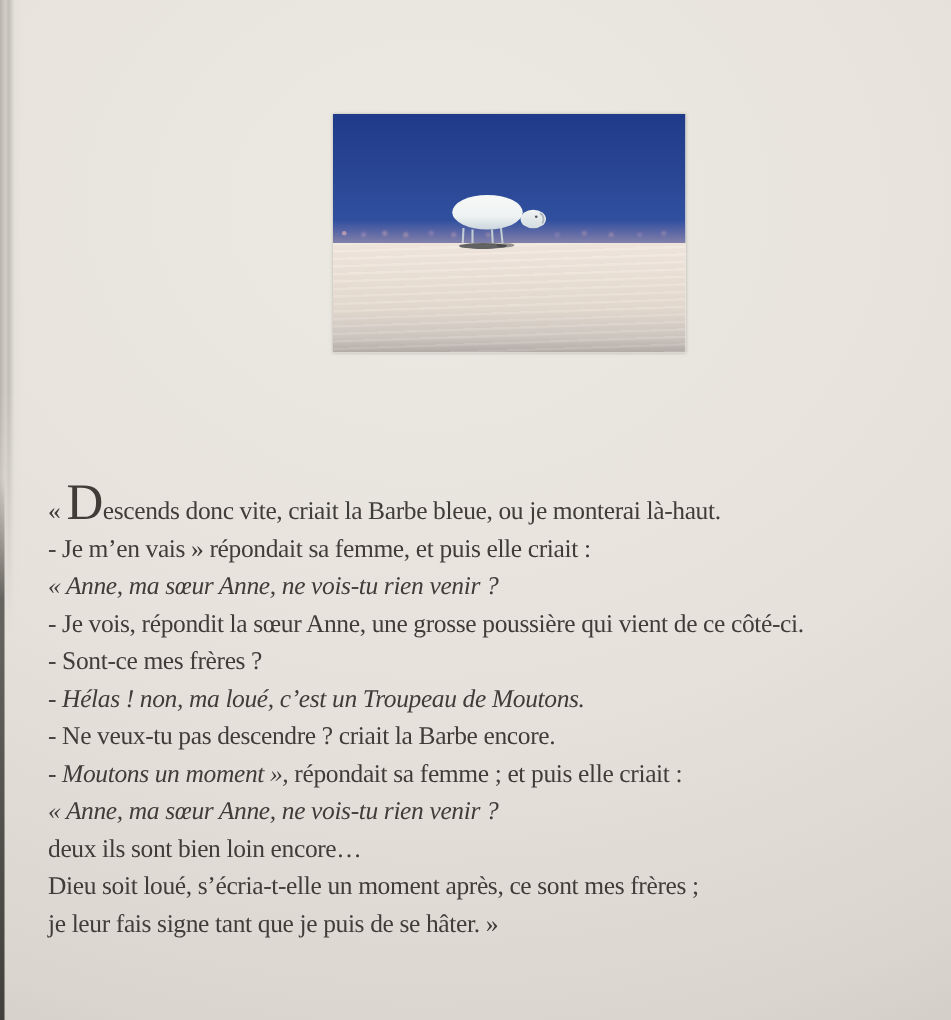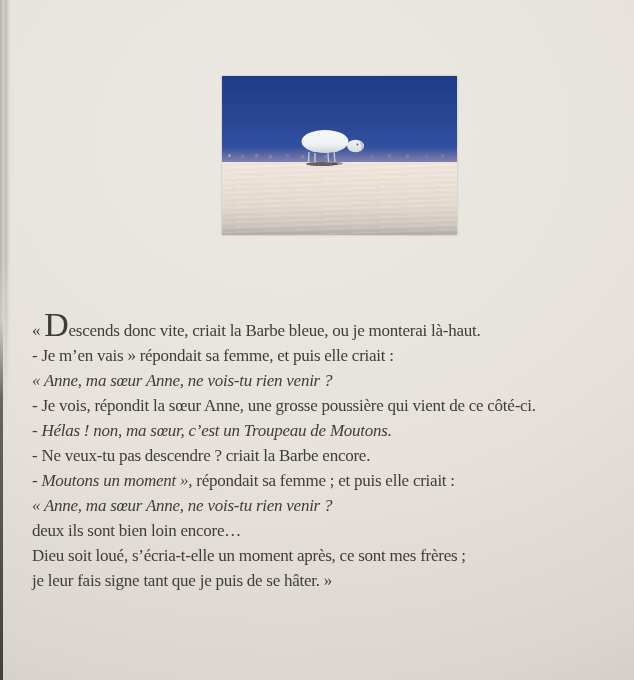--- a/index.html
+++ b/index.html
@@ -62,21 +62,21 @@
   }
   .sand:after {
     content: ""; position: absolute; inset: 0;
     background: repeating-linear-gradient(178deg,
       rgba(255,255,255,0.10) 0 1px, rgba(120,110,100,0.03) 2px 5px);
   }
   .sheep-svg { position: absolute; left: 78px; top: 52px; width: 66px; height: 40px; }
 
   
   .text-block {
-    position: absolute; left: 32px; top: 318px; width: 600px;
+    position: absolute; left: 32px; top: 328px; width: 600px;
     color: var(--ink, #403c38);
     font-size: 17px; line-height: 25px; letter-spacing: -0.25px;
   }
   .text-line { height: 25px; white-space: nowrap; }
   .seg-roman  { font-style: normal; }
   .seg-italic { font-style: italic; }
   .seg-dropcap { font-size: 34px; line-height: 0; font-style: normal; }
 </style>
 </head>
 <body>
@@ -112,21 +112,22 @@
       <path fill="none" stroke="#a9b2ba" stroke-width="1.2" d="M60 14 a5 5 0 0 1 1.5 7"></path>
       <circle cx="57.5" cy="16.5" r="0.9" fill="#555a60"></circle>
     </svg>
   </div>
 
   <div class="text-block">
       <div class="text-line"><span class="seg-roman">« </span><span class="seg-dropcap">D</span><span class="seg-roman">escends donc vite, criait la Barbe bleue, ou je monterai là-haut.</span></div>
       <div class="text-line"><span class="seg-roman">- Je m’en vais » répondait sa femme, et puis elle criait :</span></div>
       <div class="text-line"><span class="seg-italic">« Anne, ma sœur Anne, ne vois-tu rien venir ?</span></div>
       <div class="text-line"><span class="seg-roman">- Je vois, répondit la sœur Anne, une grosse poussière qui vient de ce côté-ci.</span></div>
-      <div class="text-line"><span class="seg-italic">- Hélas ! non, ma sœur, c’est un Troupeau de Moutons.</span></div>
+      <div class="text-line"><span class="seg-roman">- Sont-ce mes frères ?</span></div>
+      <div class="text-line"><span class="seg-italic">- Hélas ! non, ma loué, c’est un Troupeau de Moutons.</span></div>
       <div class="text-line"><span class="seg-roman">- Ne veux-tu pas descendre ? criait la Barbe encore.</span></div>
       <div class="text-line"><span class="seg-italic">- Moutons un moment »,</span><span class="seg-roman"> répondait sa femme ; et puis elle criait :</span></div>
       <div class="text-line"><span class="seg-italic">« Anne, ma sœur Anne, ne vois-tu rien venir ?</span></div>
       <div class="text-line"><span class="seg-roman">deux ils sont bien loin encore…</span></div>
       <div class="text-line"><span class="seg-roman">Dieu soit loué, s’écria-t-elle un moment après, ce sont mes frères ;</span></div>
       <div class="text-line"><span class="seg-roman">je leur fais signe tant que je puis de se hâter. »</span></div>
     </div>
 
 </div>
 

